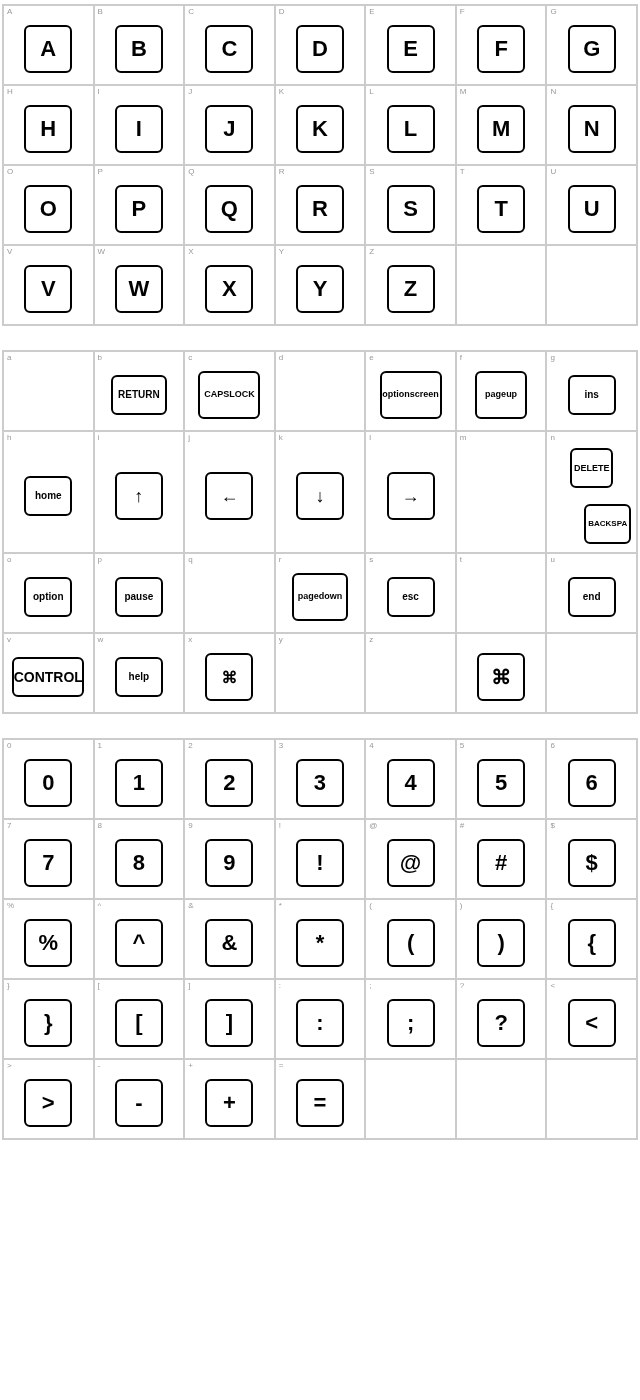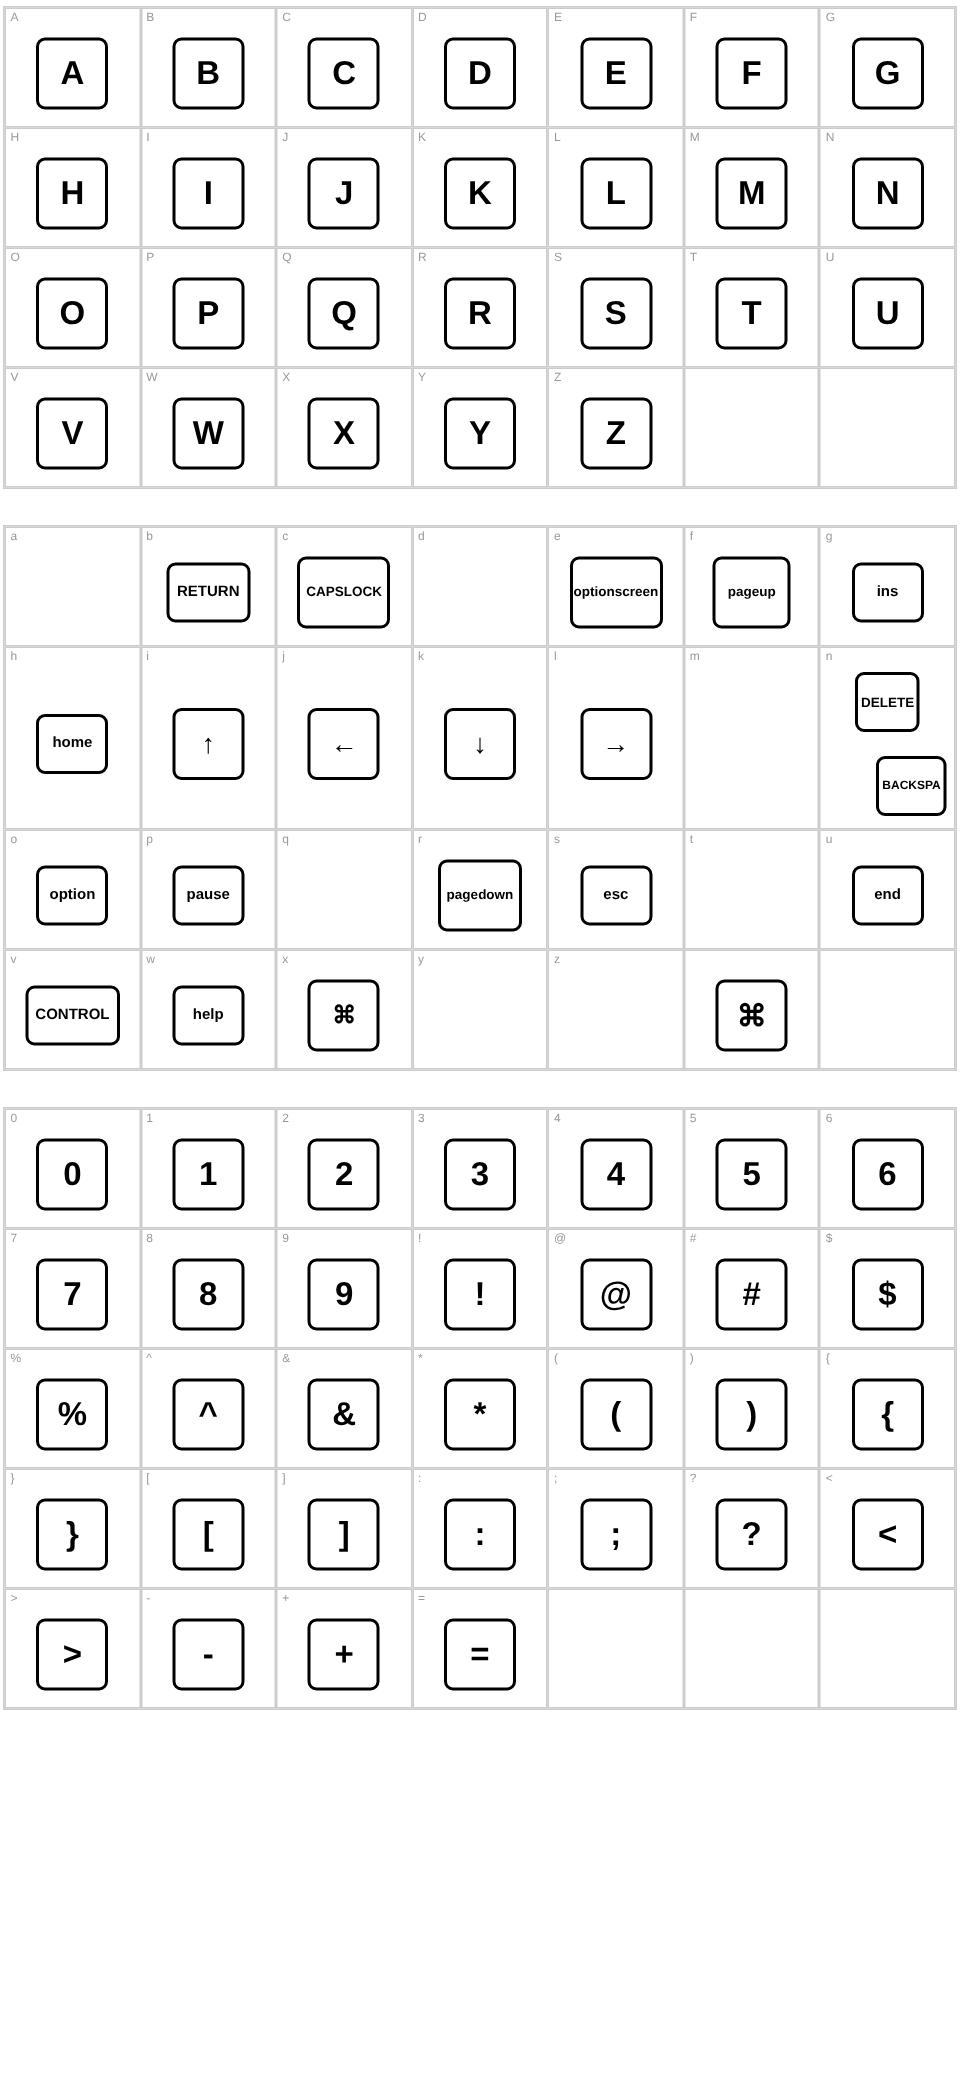--- a/index.html
+++ b/index.html
@@ -407,21 +407,21 @@
       <div class="key-container">
           <div class="key key-sm">end</div>
         </div>
     </div>
   </div>
 
   <div style="display:grid; grid-template-columns: repeat(7,1fr); width:100%;">
     <div class="cell">
       <span class="cell-label">v</span>
       <div class="key-container">
-          <div class="key key-sm" style="font-size:10px;">CONTROL</div>
+          <div class="key key-sm" style="font-size:14px;">CONTROL</div>
         </div>
     </div>
     <div class="cell">
       <span class="cell-label">w</span>
       <div class="key-container">
           <div class="key key-sm">help</div>
         </div>
     </div>
     <div class="cell">
       <span class="cell-label">x</span>

